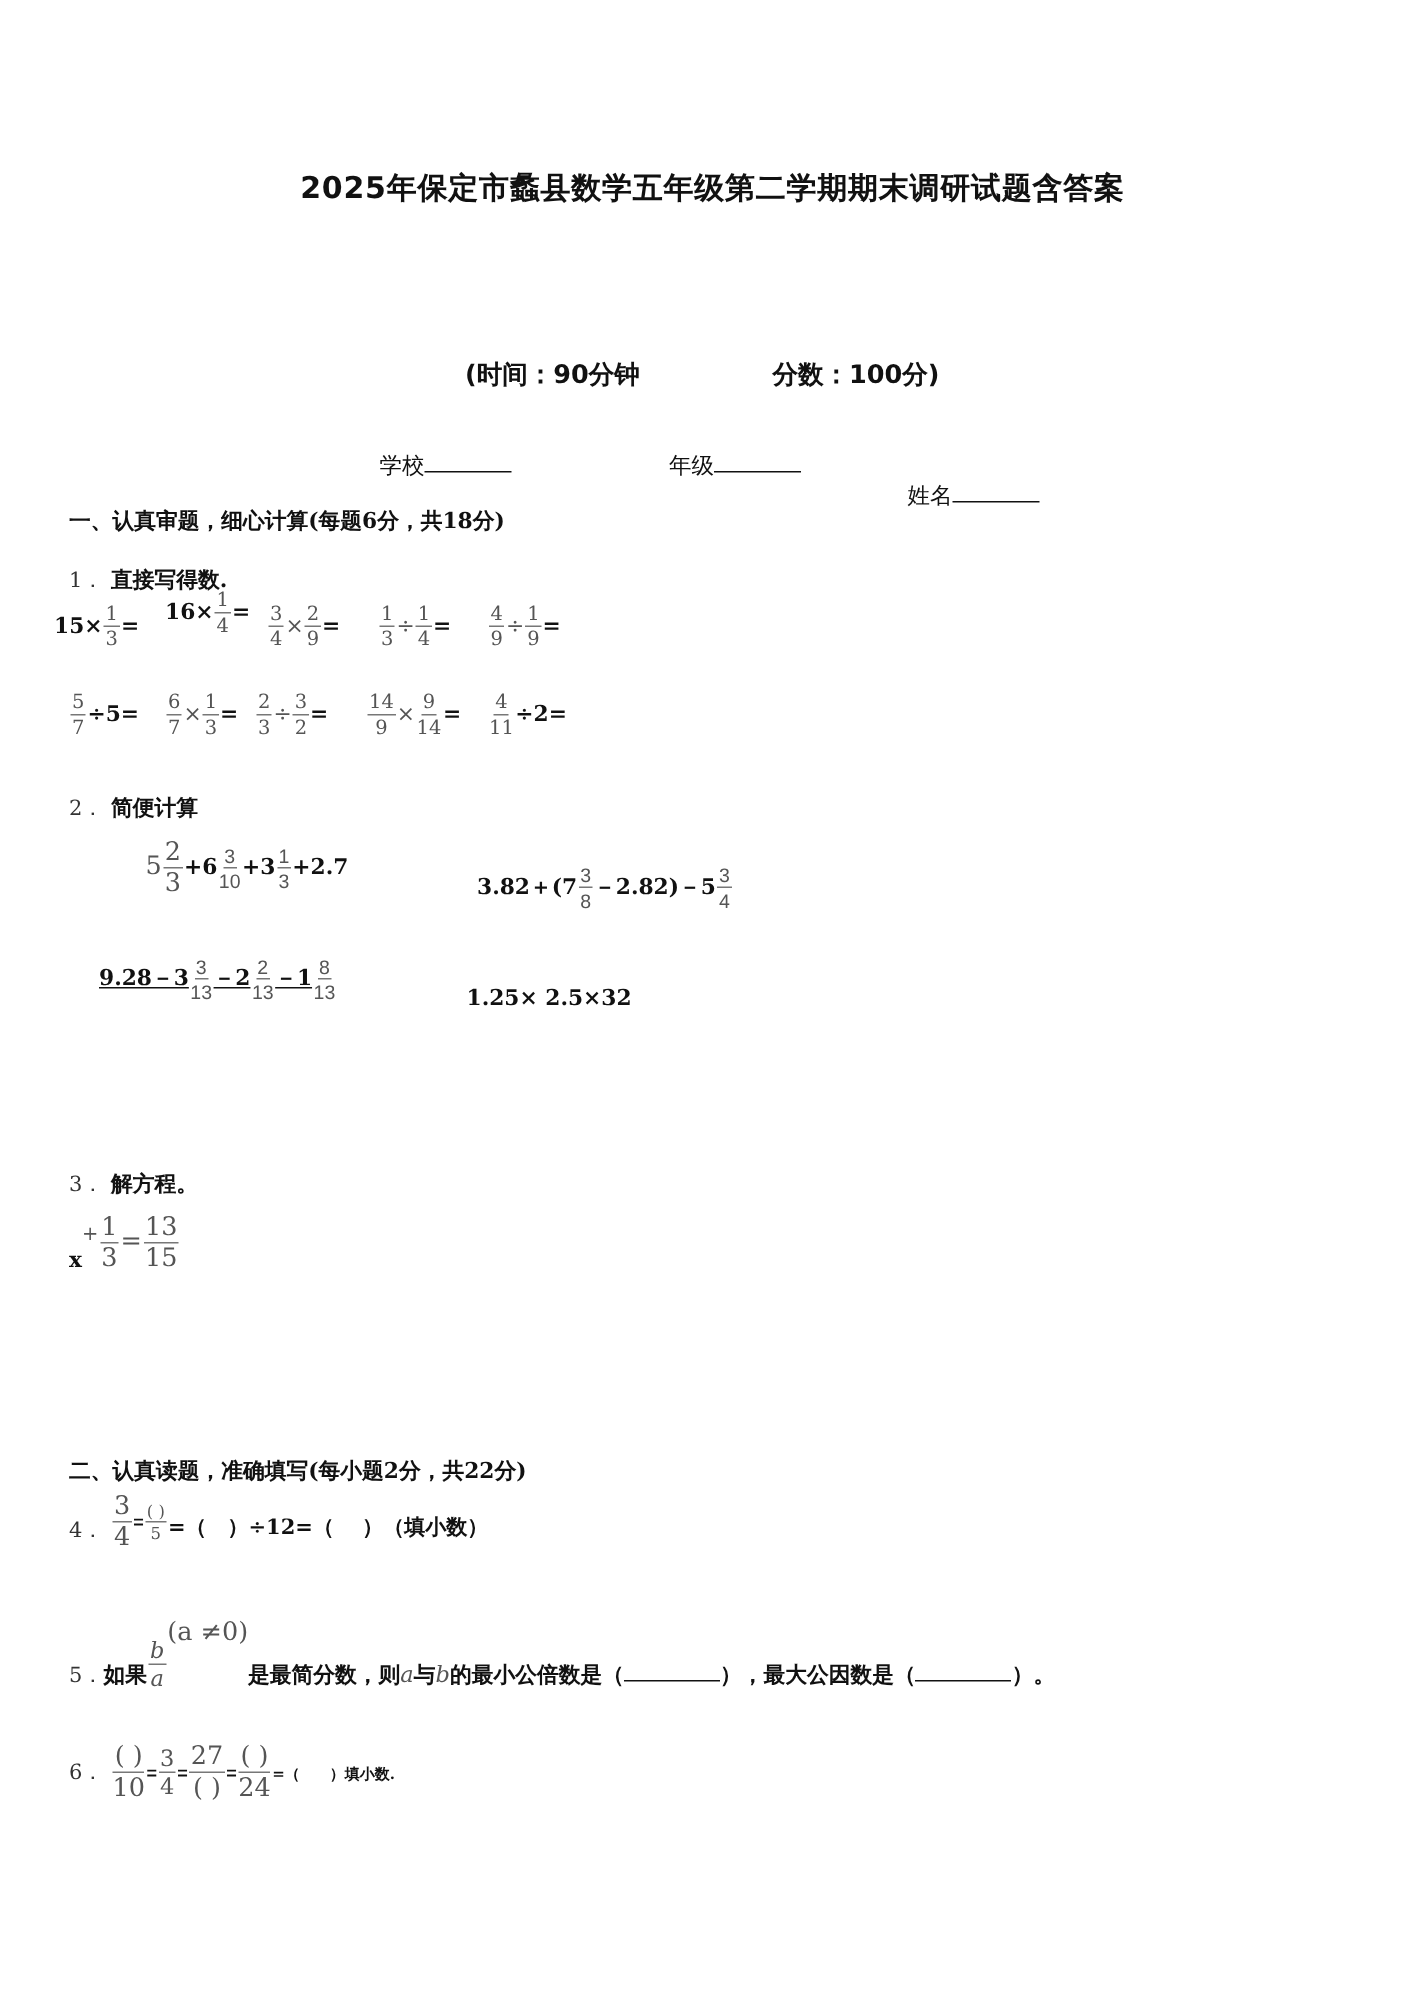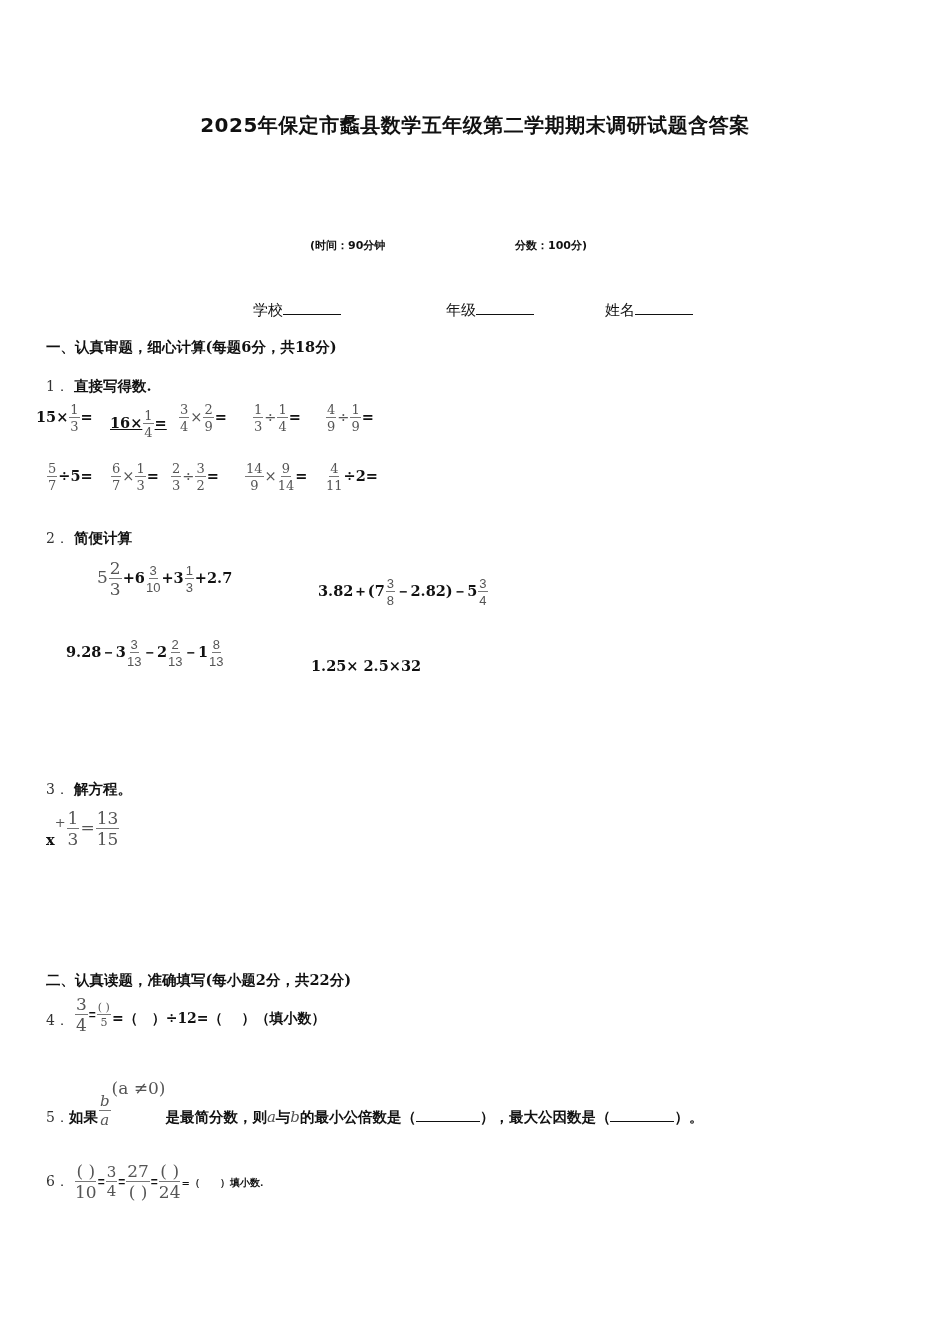--- a/index.html
+++ b/index.html
@@ -1,19 +1,19 @@
 <!DOCTYPE html>
 <html><head>
 <meta charset="utf-8">
 <style>
   html, body { margin:0; padding:0; background:#ffffff; }
   body { width:950px; height:1344px; position:relative; overflow:hidden; color:#111; font-family:"DejaVu Serif", serif; }
   .abs { position:absolute; white-space:nowrap; }
   .title { left:0; width:950px; top:112px; text-align:center; font-family:"DejaVu Sans", sans-serif; font-weight:bold; font-size:20px; letter-spacing:0.5px; }
-  .subtitle { top:238px; font-family:"DejaVu Sans", sans-serif; font-weight:bold; font-size:11px; }
+  .subtitle { top:238px; font-family:"DejaVu Sans", sans-serif; font-weight:bold; font-size:17px; }
   .field { top:300px; font-family:"DejaVu Sans", sans-serif; font-size:15px;text-align:center; }
   .field .blank { display:inline-block; width:58px; border-bottom:1px solid #111; height:14px; vertical-align:baseline; }
   .sec { font-size:14.5px; font-weight:bold; }
   .qnum { font-size:14px; color:#333; }
   .q { font-size:14.5px; font-weight:bold; }
   .gray { color:#555; font-weight:normal; }
   .frac { display:inline-flex; flex-direction:column; align-items:center; vertical-align:middle; line-height:1; margin:0 1px; }
   .frac .n { padding:0 1px 1px; border-bottom:1px solid #777; color:#555; font-weight:normal; }
   .frac .d { padding-top:2px; color:#555; font-weight:normal; }
   .sm { font-size:13px; }
@@ -27,36 +27,36 @@
 </head>
 <body>
 
 <div class="abs title">2025年保定市蠡县数学五年级第二学期期末调研试题含答案</div>
 
 <div class="abs subtitle" style="left:310px;">(时间：90分钟</div>
 <div class="abs subtitle" style="left:515px;">分数：100分)</div>
 
 <div class="abs field" style="left:253px;"><span>学校</span><span class="blank"></span></div>
 <div class="abs field" style="left:446px;"><span>年级</span><span class="blank"></span></div>
-<div class="abs field" style="left:605px;"><span>姓名</span><span class="blank"></span></div>
+<div class="abs field" style="left:605px;margin-top:20px;"><span>姓名</span><span class="blank"></span></div>
 
 <div class="abs sec" style="left:46px; top:338px;">一、认真审题，细心计算(每题6分，共18分)</div>
 
 <div class="abs" style="left:46px; top:376px;">
   <span class="qnum">1．</span>
   <span class="q">直接写得数.</span>
 </div>
 
 <div class="abs q" style="left:36px; top:403px;">
   <span>15×</span><span class="frac sm">
       <span class="n">1</span>
       <span class="d">3</span>
     </span><span>=</span>
 </div>
-<div class="abs q" style="left:110px; top:409px;text-decoration:underline;">
+<div class="abs q" style="left:110px; top:394px;">
   <span>16×</span><span class="frac sm">
       <span class="n">1</span>
       <span class="d">4</span>
     </span><span>=</span>
 </div>
 <div class="abs q" style="left:178px; top:403px;">
   <span class="frac sm">
       <span class="n">3</span>
       <span class="d">4</span>
     </span><span class="gray">×</span><span class="frac sm">
@@ -144,21 +144,21 @@
 <div class="abs q" style="left:318px; top:577px;">
   <span>3.82＋(7</span><span class="frac sm sans">
       <span class="n">3</span>
       <span class="d">8</span>
     </span><span>－2.82)－5</span><span class="frac sm sans">
       <span class="n">3</span>
       <span class="d">4</span>
     </span>
 </div>
 
-<div class="abs q" style="left:66px; top:638px;">
+<div class="abs q" style="left:66px; top:638px;text-decoration:underline;">
   <span>9.28－3</span><span class="frac sm sans">
       <span class="n">3</span>
       <span class="d">13</span>
     </span><span>－2</span><span class="frac sm sans">
       <span class="n">2</span>
       <span class="d">13</span>
     </span><span>－1</span><span class="frac sm sans">
       <span class="n">8</span>
       <span class="d">13</span>
     </span>

